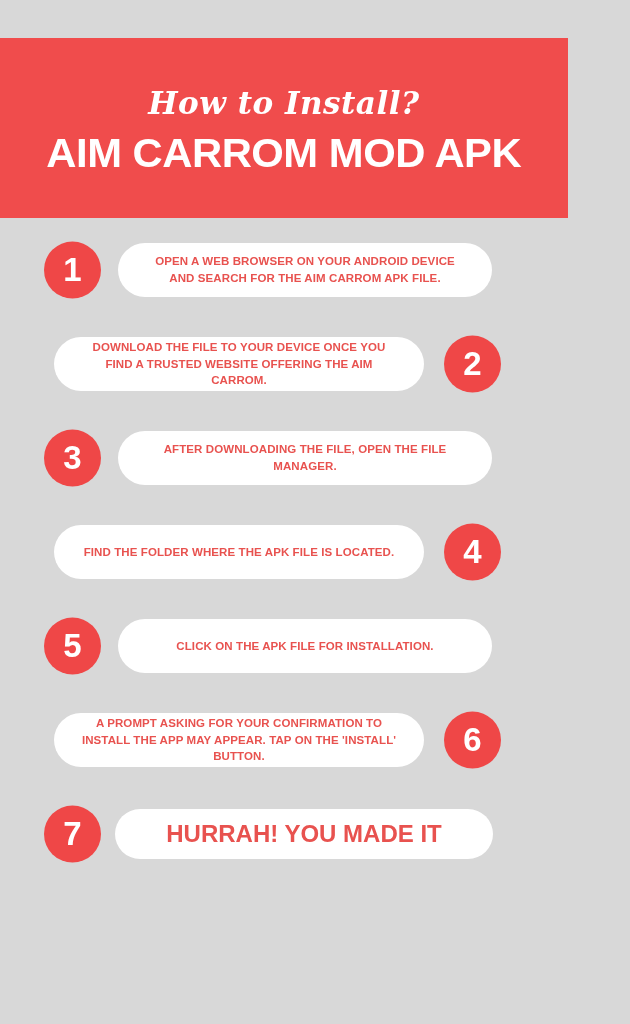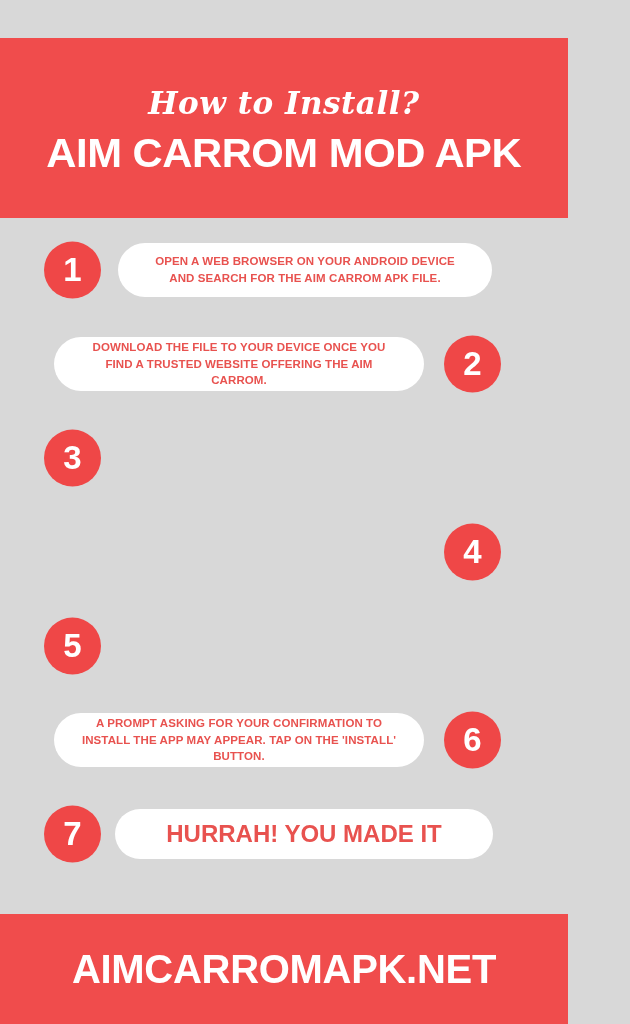--- a/index.html
+++ b/index.html
@@ -176,43 +176,49 @@
 
     <div class="step-row right">
       <div class="circle">2</div>
       <div class="pill">
         <div class="step-text">DOWNLOAD THE FILE TO YOUR DEVICE ONCE YOU FIND A TRUSTED WEBSITE OFFERING THE AIM CARROM.</div>
       </div>
     </div>
 
     <div class="step-row left">
       <div class="circle">3</div>
+      <div class="pill">
+        <div class="step-text">AFTER DOWNLOADING THE FILE, OPEN THE FILE MANAGER.</div>
+      </div>
     </div>
 
     <div class="step-row right">
       <div class="circle">4</div>
+      <div class="pill">
+        <div class="step-text">FIND THE FOLDER WHERE THE APK FILE IS LOCATED.</div>
+      </div>
     </div>
 
     <div class="step-row left">
       <div class="circle">5</div>
+      <div class="pill">
+        <div class="step-text">CLICK ON THE APK FILE FOR INSTALLATION.</div>
+      </div>
     </div>
 
     <div class="step-row right">
       <div class="circle">6</div>
       <div class="pill">
         <div class="step-text">A PROMPT ASKING FOR YOUR CONFIRMATION TO INSTALL THE APP MAY APPEAR. TAP ON THE 'INSTALL' BUTTON.</div>
       </div>
     </div>
 
     <div class="step-row left final">
       <div class="circle">7</div>
       <div class="pill">
         <div class="step-text">HURRAH! YOU MADE IT</div>
       </div>
     </div>
 
   </div>
 
-  <div class="footer">
-    <div class="footer-text">AIMCARROMAPK.NET</div>
-  </div>
 
 </div>
 
 </body></html>

